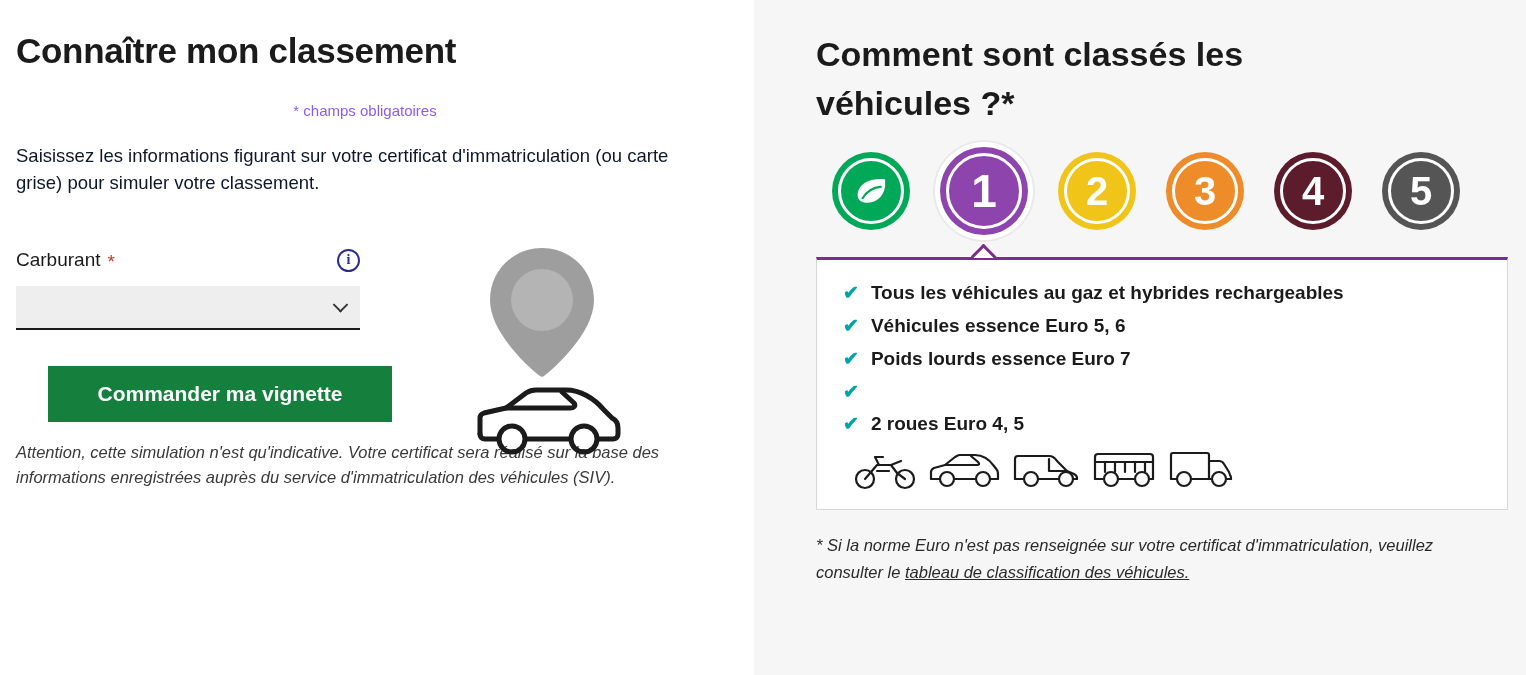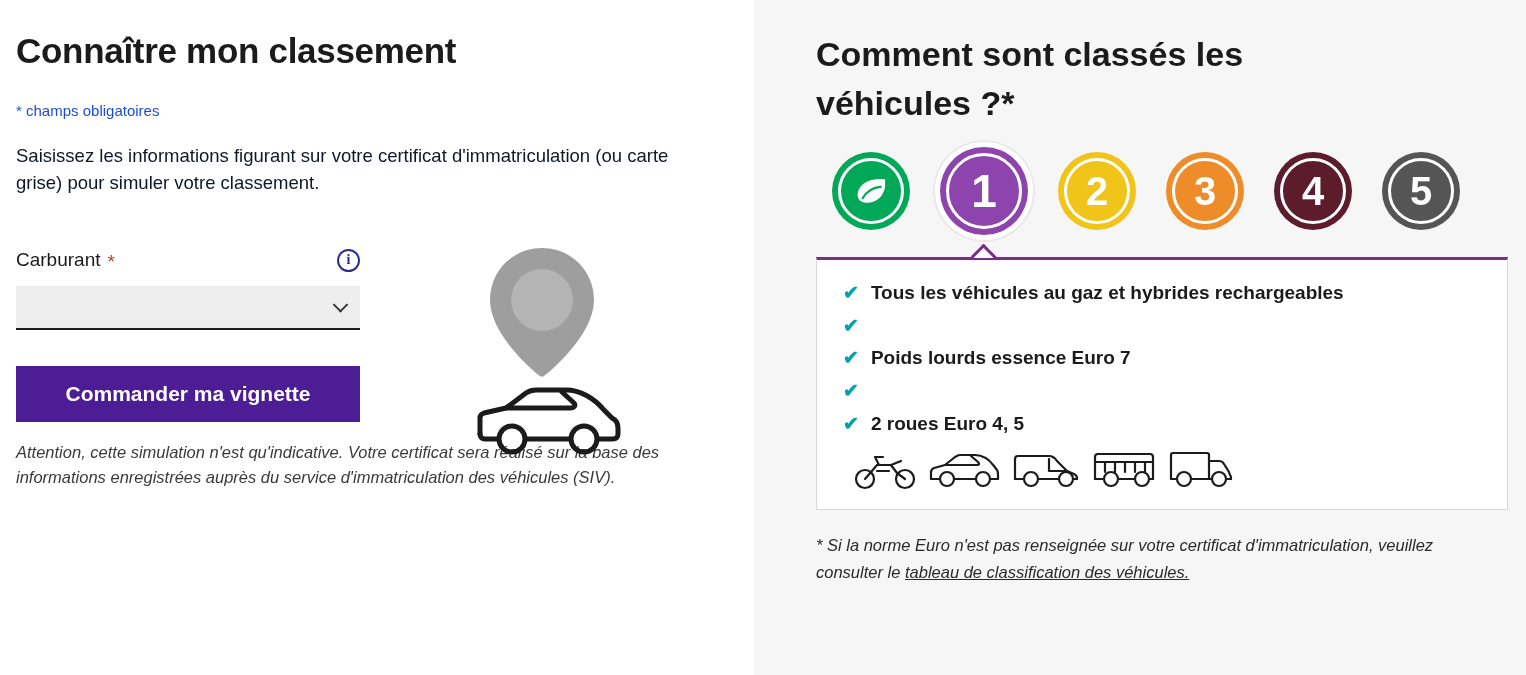--- a/index.html
+++ b/index.html
@@ -31,23 +31,24 @@
   }
   .page-title {
     font-size: 35px;
     font-weight: bold;
     color: #1b1b1b;
     letter-spacing: -0.3px;
     margin: 8px 0 0 0;
     line-height: 1.2;
   }
   .required-note {
-    color: #1d4ed8;
+    color: #8b5cf6;
     font-size: 15px;
     margin-top: 30px;
+    text-align: center;
   }
   .intro-text {
     font-size: 18.5px;
     color: #0f172a;
     line-height: 1.45;
     margin-top: 24px;
     max-width: 690px;
   }
 
   
@@ -120,30 +121,31 @@
     height: 9px;
     border-right: 2px solid #333;
     border-bottom: 2px solid #333;
     transform: translateY(-70%) rotate(45deg);
     pointer-events: none;
   }
   .cta-button {
     margin-top: 36px;
     width: 344px;
     height: 56px;
-    background: #4c1d95;
+    background: #15803d;
     color: #ffffff;
     border: 0;
     font-size: 21px;
     font-weight: bold;
     font-family: "Liberation Sans", sans-serif;
     cursor: pointer;
     display: flex;
     align-items: center;
     justify-content: center;
+    margin-left: 32px;
   }
   .disclaimer {
     margin-top: 18px;
     font-size: 16.5px;
     font-style: italic;
     color: #3a3a3a;
     line-height: 1.55;
     max-width: 700px;
   }
 
@@ -376,20 +378,21 @@
     <div class="panel-card-wrap">
       <div class="panel-arrow"></div>
       <div class="panel-card">
         <ul class="crit-list">
           <li>
             <span class="check">✔</span>
             <span>Tous les véhicules au gaz et hybrides rechargeables</span>
           </li>
           <li>
             <span class="check">✔</span>
+            <span>Véhicules essence Euro 5, 6</span>
           </li>
           <li>
             <span class="check">✔</span>
             <span>Poids lourds essence Euro 7</span>
           </li>
           <li>
             <span class="check">✔</span>
           </li>
           <li>
             <span class="check">✔</span>

